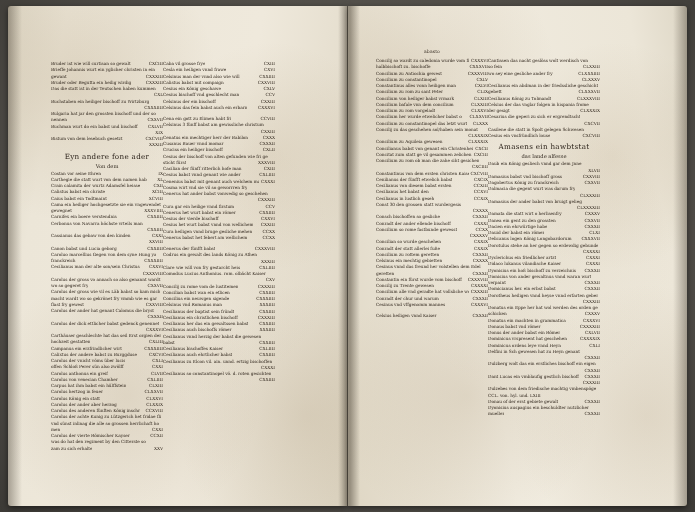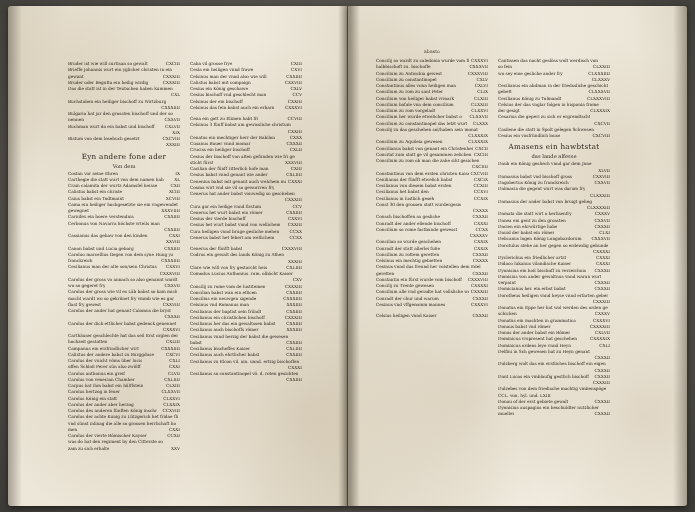--- a/index.html
+++ b/index.html
@@ -52,21 +52,21 @@
     background:
       radial-gradient(circle at 20% 15%, rgba(160,135,95,.20), transparent 28%),
       radial-gradient(circle at 78% 30%, rgba(160,135,95,.16), transparent 26%),
       radial-gradient(circle at 35% 78%, rgba(150,125,88,.18), transparent 30%),
       radial-gradient(circle at 88% 82%, rgba(150,125,88,.16), transparent 26%),
       radial-gradient(circle at 55% 50%, rgba(170,148,110,.10), transparent 45%);
   }
 
   
   .cols{
-    position:absolute;display:flex;gap:10px;
+    position:absolute;display:flex;gap:0;
   }
   .col{
     width:112px;
   }
   .hdr{
     position:absolute;
     font-family:"DejaVu Serif", serif;
     font-size:4.6px;line-height:1;color:#3a3026;text-align:center;
     letter-spacing:.1px;
   }
@@ -93,21 +93,21 @@
 </head>
 <body>
 
 <div id="page">
   <div class="book">
 
     <div class="leaf left">
       <div class="foxing"></div>
       <div class="edgeshade-l"></div>
 
-      <div class="cols" style="left:60px;top:55px;">
+      <div class="cols" style="left:43px;top:55px;">
 
         <div class="col">
           <div class="line">
               <span class="t">Bruder ist wie will curtisan so gewalt</span>
               <span class="n">CXCIII</span>
             </div>
           <div class="line">
               <span class="t">Brieffe Johannis wurt ein yglicher christen in ein</span>
               <span class="n"></span>
             </div>

